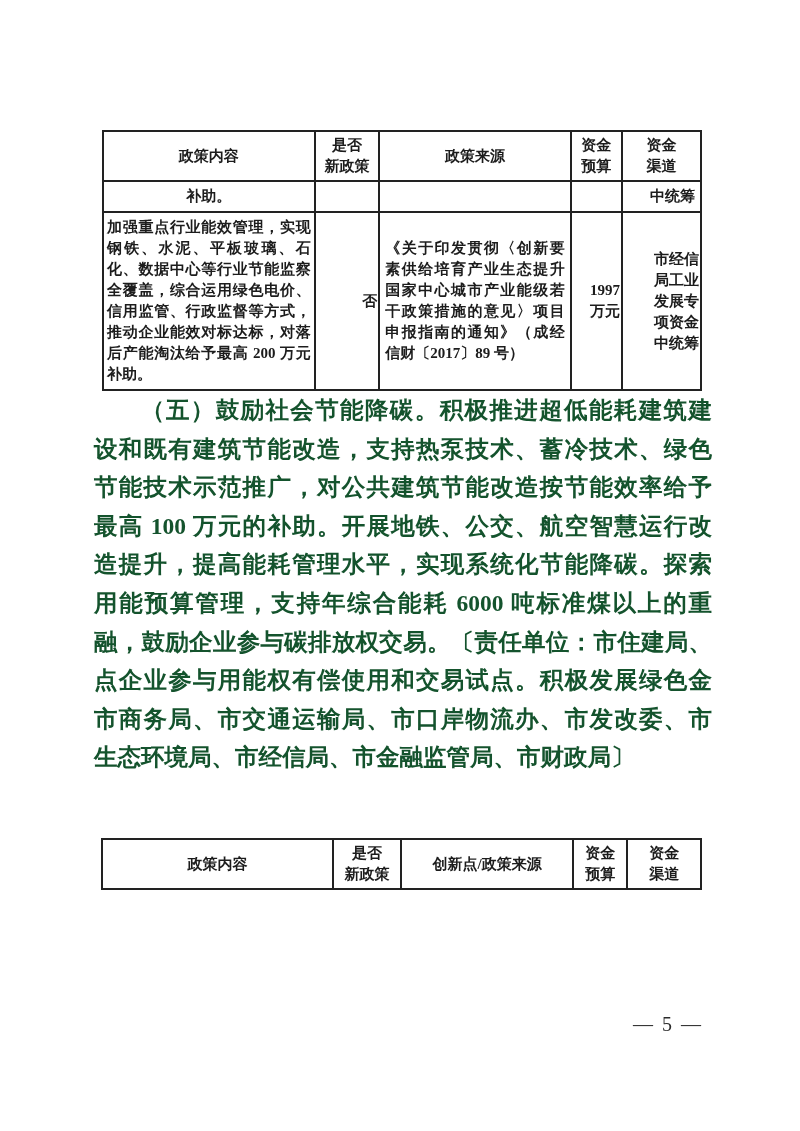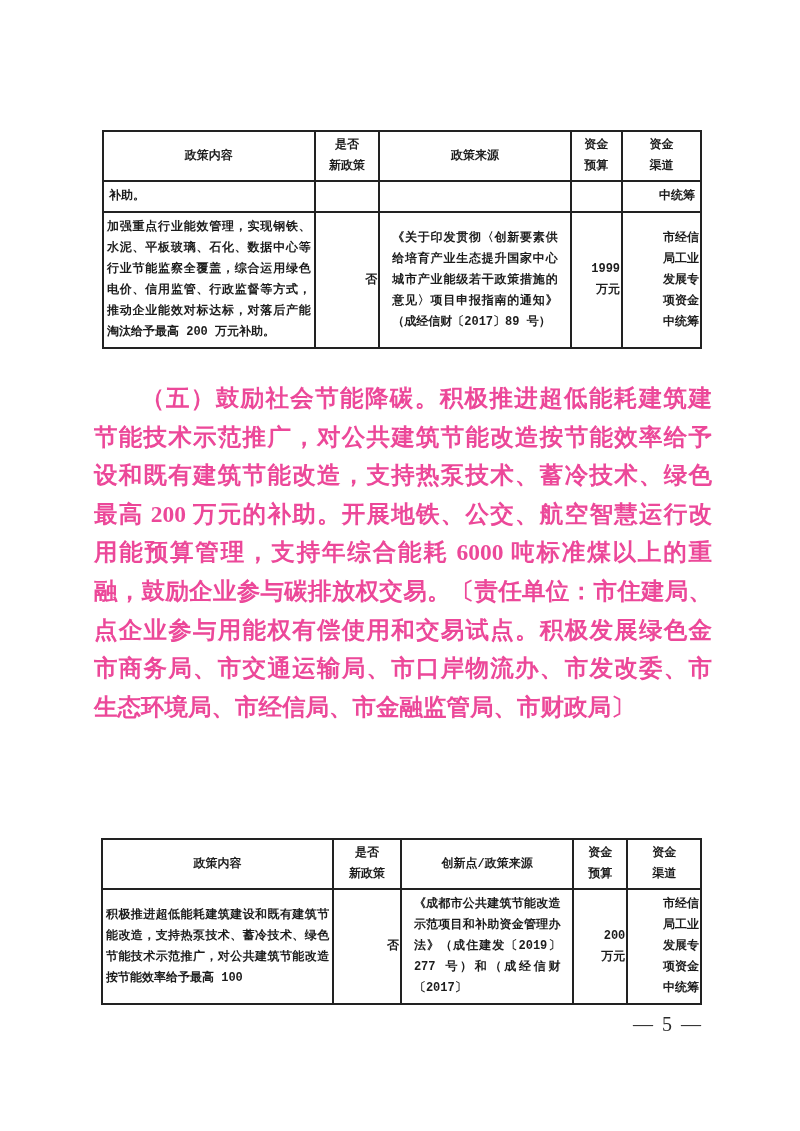--- a/index.html
+++ b/index.html
@@ -19,70 +19,70 @@
     position: absolute;
     inset: 0;
     background: #ffffff;
   }
 
   
   .doc-table {
     position: absolute;
     border-collapse: collapse;
     table-layout: fixed;
-    font-size: 12px;
+    font-size: 15px;
     line-height: 21px;
     font-weight: 700;
-    font-family: Liberation Mono, monospace;
   }
   .tbl-top    { top: 130px; left: 102px; width: 600px; }
   .tbl-bottom { top: 838px; left: 101px; width: 601px; }
 
   .doc-table th, .doc-table td {
     border: 2px solid #222222;
     overflow: hidden;
+    text-align: center;
   }
   .doc-table th {
     padding: 3px 1px;
     text-align: center;
     vertical-align: middle;
     white-space: pre-line;
     font-weight: 700;
   }
   .doc-table td { vertical-align: middle; }
 
   td.c-content {
     text-align: justify;
     padding: 4px 3px;
     border-radius: 18px;
   }
   td.c-source {
     text-align: justify;
-    padding: 4px 12px;
+    padding: 4px 5px;
   }
   td.c-center {
     text-align: right;
     white-space: pre-line;
     padding: 4px 1px;
   }
   tr.r-carry td {
     padding: 4px 5px;
     vertical-align: middle;
   }
 
   
   .main-paragraph {
     position: absolute;
-    top: 379px;
+    top: 391px;
     left: 94px;
     width: 618px;
     font-size: 23.5px;
     line-height: 38.6px;
     font-weight: 700;
-    color: #ec4899;
+    color: #14532d;
   }
   .p-line {
     text-align: justify;
     text-align-last: justify;
   }
   .p-line:first-child { text-indent: 2em; }
   .p-line:last-child  { text-align-last: left; }
 
   
   .page-number {
@@ -124,36 +124,37 @@
       <td>补助。</td>
       <td class="c-center"></td>
       <td class="c-center"></td>
       <td class="c-center"></td>
       <td class="c-center">中统筹</td>
     </tr>
     <tr>
       <td class="c-content">加强重点行业能效管理，实现钢铁、水泥、平板玻璃、石化、数据中心等行业节能监察全覆盖，综合运用绿色电价、信用监管、行政监督等方式，推动企业能效对标达标，对落后产能淘汰给予最高 200 万元补助。</td>
       <td class="c-center">否</td>
       <td class="c-source">《关于印发贯彻〈创新要素供给培育产业生态提升国家中心城市产业能级若干政策措施的意见〉项目申报指南的通知》（成经信财〔2017〕89 号）</td>
-      <td class="c-center">1999
+      <td class="c-center">1997
 万元</td>
       <td class="c-center">市经信
 局工业
 发展专
 项资金
 中统筹</td>
     </tr>
   </tbody>
     </table>
 
   <div class="main-paragraph">
     <div class="p-line">（五）鼓励社会节能降碳。积极推进超低能耗建筑建</div>
+    <div class="p-line">设和既有建筑节能改造，支持热泵技术、蓄冷技术、绿色</div>
     <div class="p-line">节能技术示范推广，对公共建筑节能改造按节能效率给予</div>
-    <div class="p-line">设和既有建筑节能改造，支持热泵技术、蓄冷技术、绿色</div>
-    <div class="p-line">最高 200 万元的补助。开展地铁、公交、航空智慧运行改</div>
+    <div class="p-line">最高 100 万元的补助。开展地铁、公交、航空智慧运行改</div>
+    <div class="p-line">造提升，提高能耗管理水平，实现系统化节能降碳。探索</div>
     <div class="p-line">用能预算管理，支持年综合能耗 6000 吨标准煤以上的重</div>
     <div class="p-line">融，鼓励企业参与碳排放权交易。〔责任单位：市住建局、</div>
     <div class="p-line">点企业参与用能权有偿使用和交易试点。积极发展绿色金</div>
     <div class="p-line">市商务局、市交通运输局、市口岸物流办、市发改委、市</div>
     <div class="p-line">生态环境局、市经信局、市金融监管局、市财政局〕</div>
   </div>
 
   <table class="doc-table tbl-bottom">
     <colgroup>
       <col style="width:38.6%">
@@ -166,30 +167,18 @@
         <tr>
       <th>政策内容</th>
       <th>是否
 新政策</th>
       <th>创新点/政策来源</th>
       <th>资金
 预算</th>
       <th>资金
 渠道</th>
     </tr>
-    <tr>
-      <td class="c-content">积极推进超低能耗建筑建设和既有建筑节能改造，支持热泵技术、蓄冷技术、绿色节能技术示范推广，对公共建筑节能改造按节能效率给予最高 100</td>
-      <td class="c-center">否</td>
-      <td class="c-source">《成都市公共建筑节能改造示范项目和补助资金管理办法》（成住建发〔2019〕277 号）和（成经信财〔2017〕</td>
-      <td class="c-center">200
-万元</td>
-      <td class="c-center">市经信
-局工业
-发展专
-项资金
-中统筹</td>
-    </tr>
   </tbody>
     </table>
 
   <div class="page-number">— 5 —</div>
 
 </div>
 
 </body></html>

